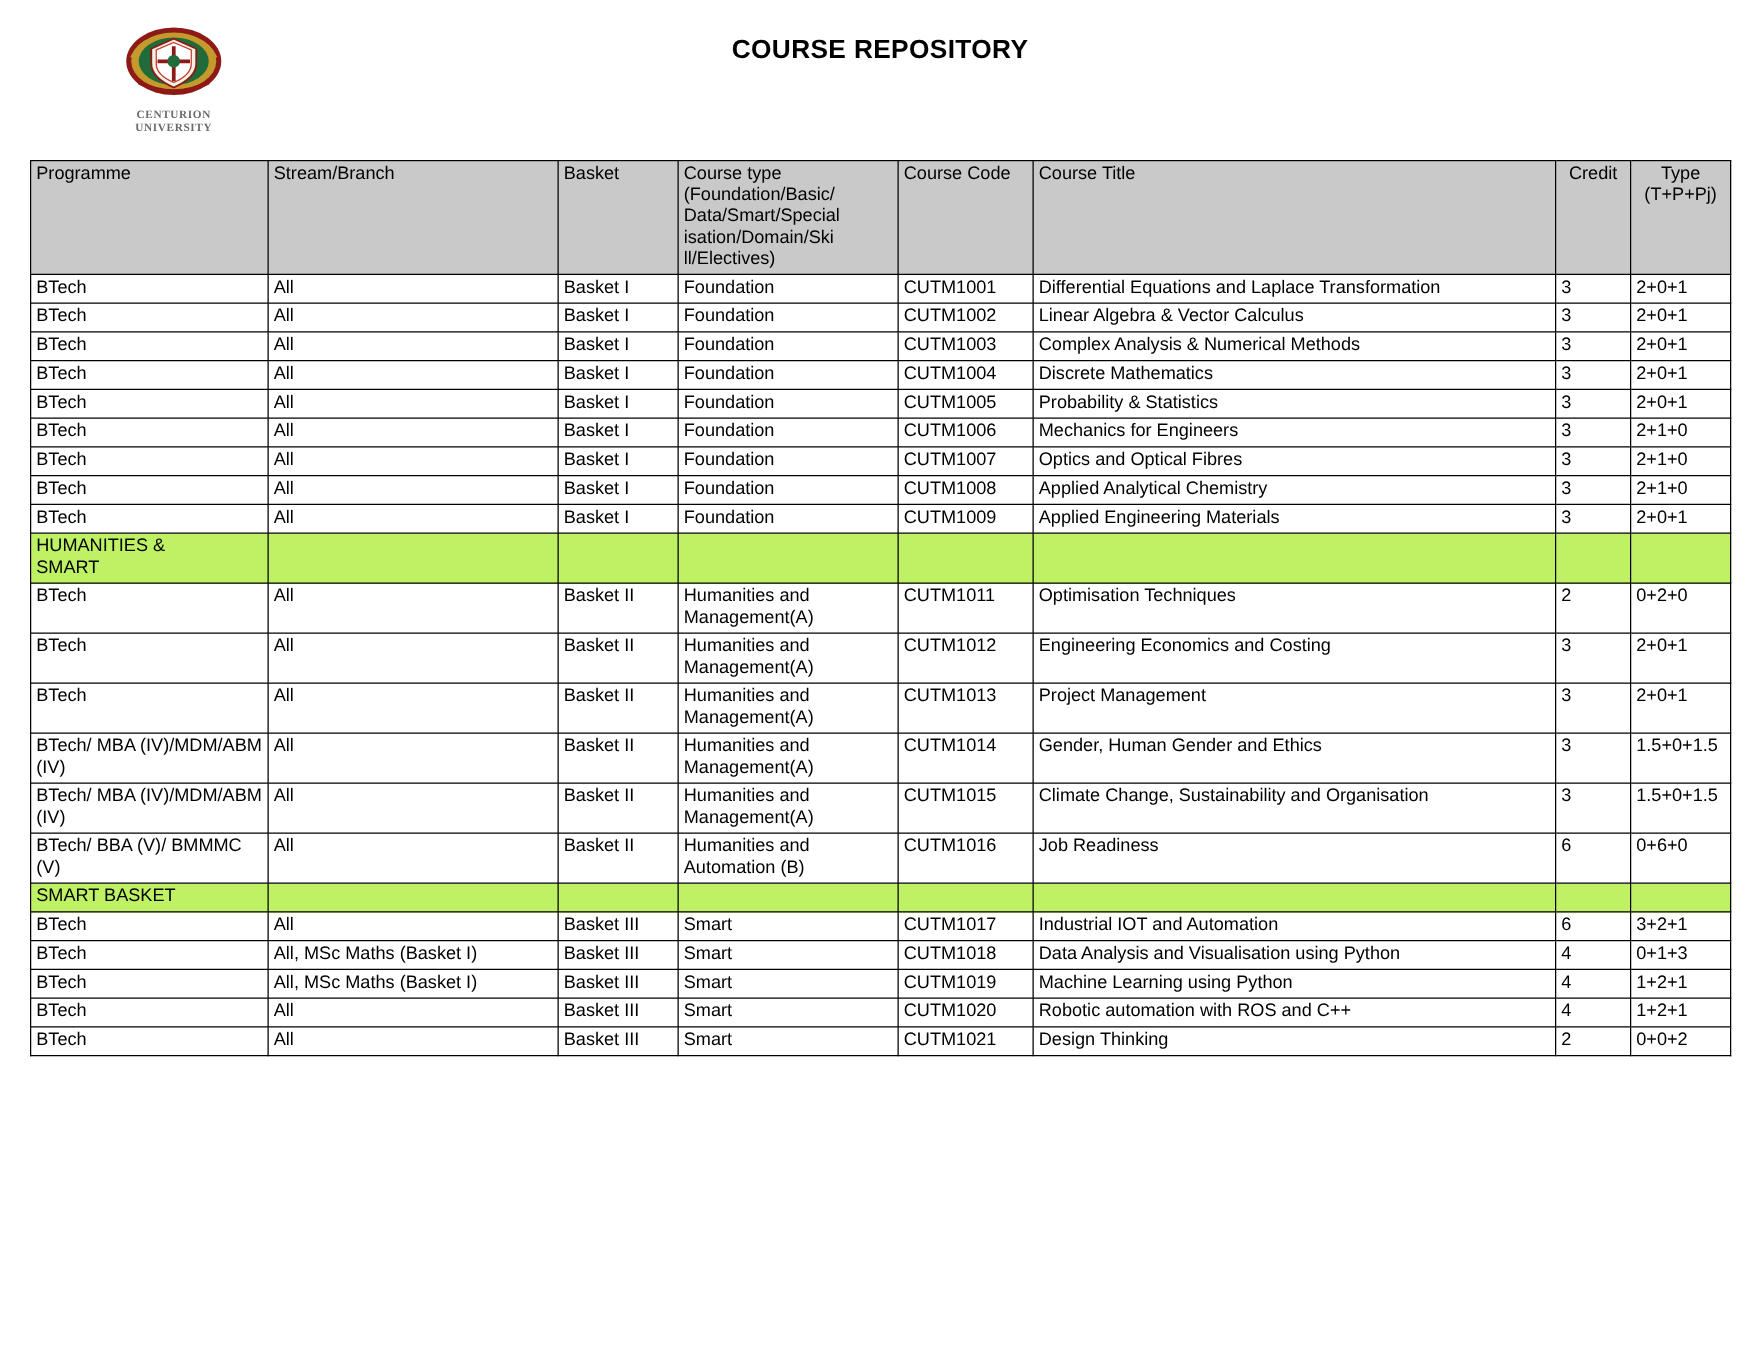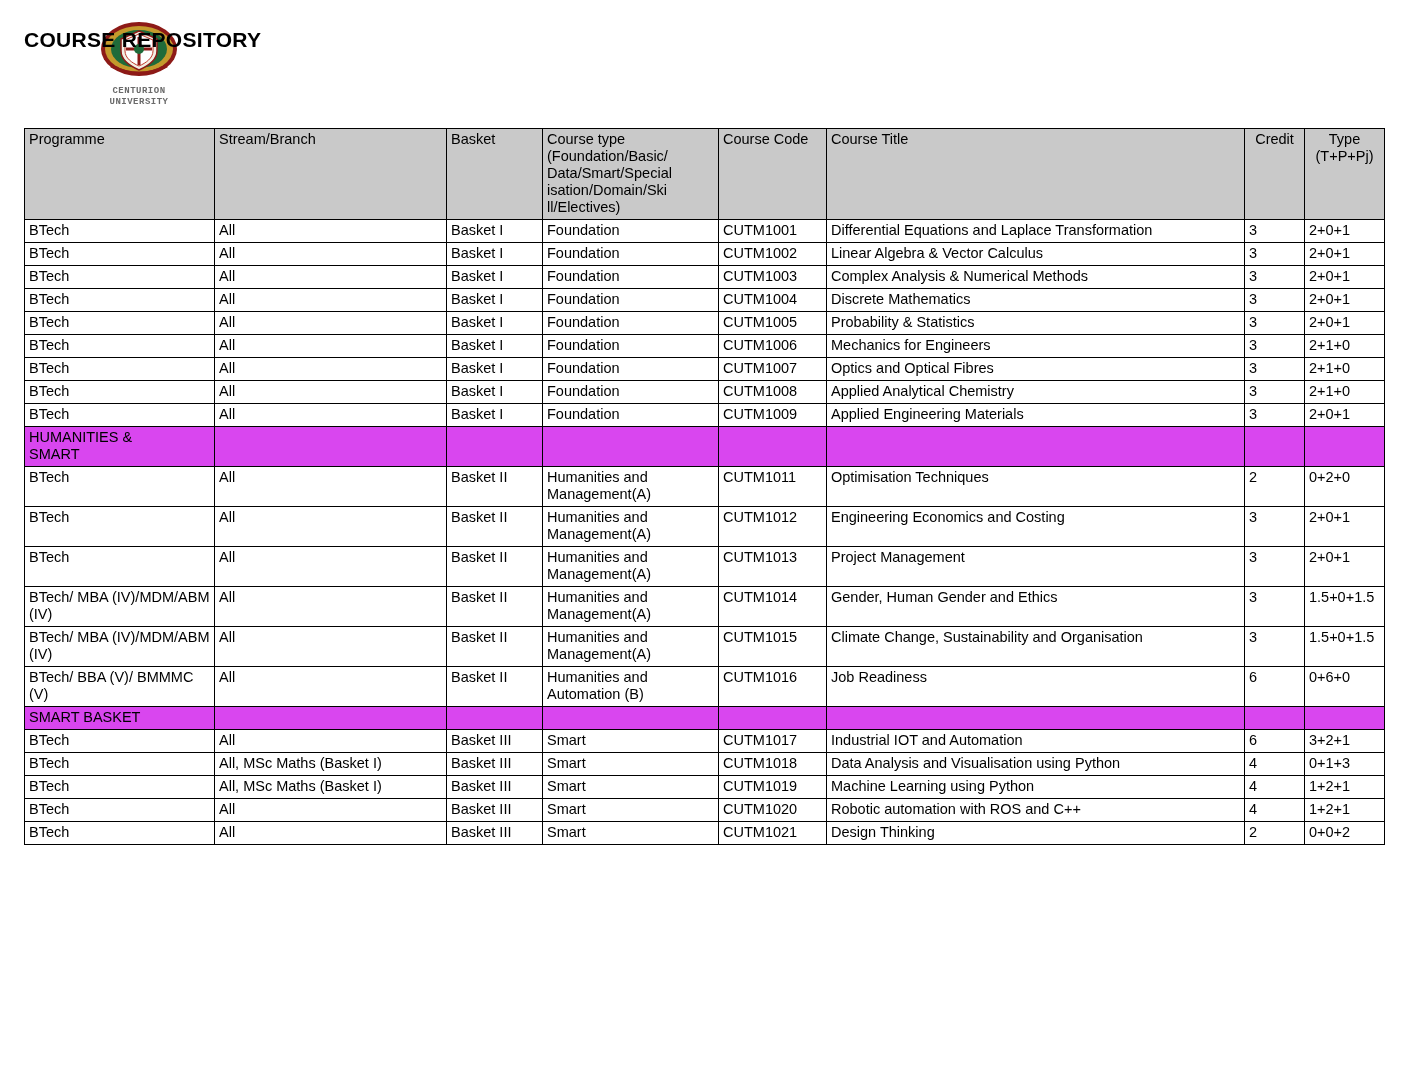--- a/index.html
+++ b/index.html
@@ -38,27 +38,28 @@
     margin: 0 auto;
     position: relative;
   }
   .logo-text {
     margin-top: 6px;
     font-size: 9px;
     font-weight: bold;
     letter-spacing: 0.5px;
     color: #6b6b6b;
     line-height: 11px;
-    font-family: Liberation Mono, monospace;
+    font-family: Liberation Serif, serif;
   }
   .doc-title {
     position: absolute;
     left: 0;
     right: 0;
     top: 28px;
+    text-align: center;
     font-size: 21px;
     font-weight: bold;
     letter-spacing: 0.3px;
   }
   table.repo {
     border-collapse: collapse;
     width: 1360px;
     table-layout: fixed;
     font-size: 14.5px;
     border-radius: 28px;
@@ -73,21 +74,21 @@
   }
   thead th {
     background: #c9c9c9;
     font-weight: bold;
     font-size: 14.5px;
   }
   thead th.ctr, td.ctr {
     text-align: center;
   }
   .section-row td {
-    background: #d946ef;
+    background: #bef264;
     font-weight: bold;
   }
   col.c-prog { width: 190px; }
   col.c-stream { width: 232px; }
   col.c-basket { width: 96px; }
   col.c-ctype { width: 176px; }
   col.c-ccode { width: 108px; }
   col.c-ctitle { width: 418px; }
   col.c-credit { width: 60px; }
   col.c-type { width: 80px; }

